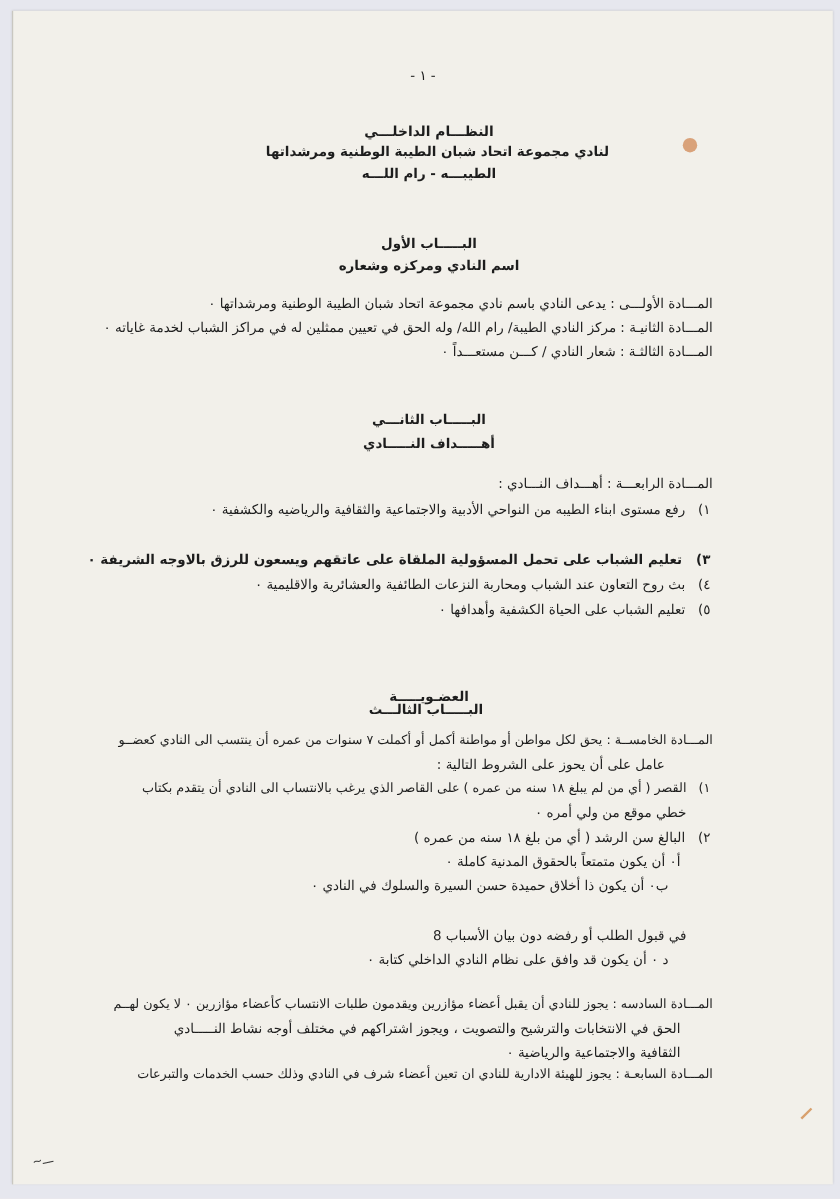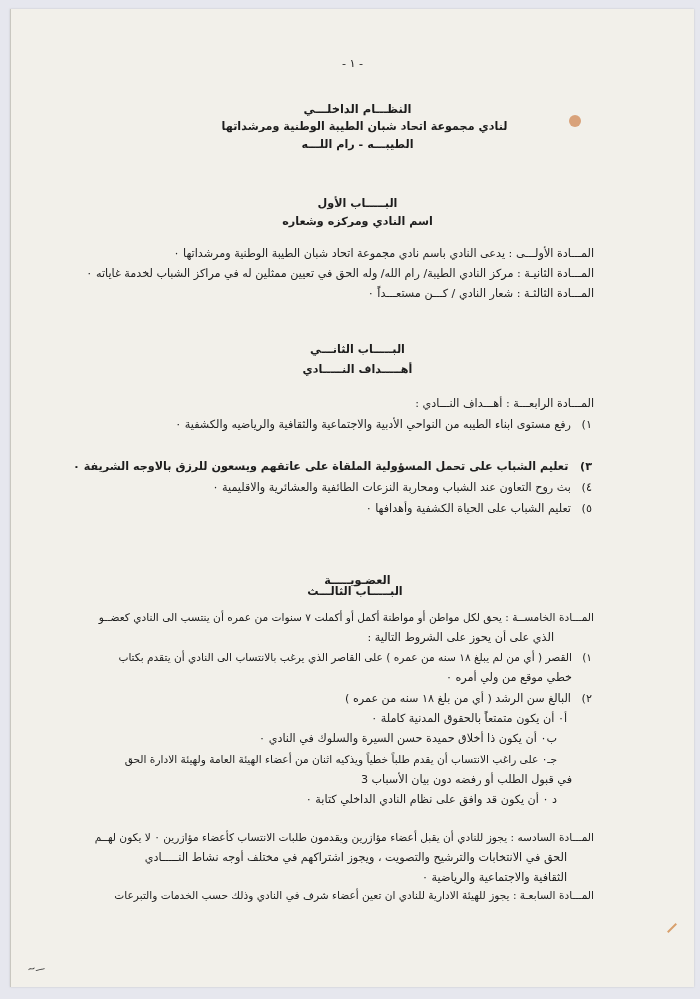--- a/index.html
+++ b/index.html
@@ -78,36 +78,35 @@
     </div>
     <div class="abs" style="top:493px; right:102px;">
       <span>٥)</span>&nbsp;&nbsp;
       <span>تعليم الشباب على الحياة الكشفية وأهدافها ٠</span>
     </div>
 
     <div class="abs center bold" style="top:545px; padding-left:5px;margin-top:31px;">البـــــاب الثالـــث</div>
     <div class="abs center bold" style="top:565px; padding-left:10px;">العضـويـــــة</div>
 
     <div class="abs line" style="top:602px; right:100px; font-size:10.6px;">المـــادة الخامســة :  يحق لكل مواطن أو مواطنة أكمل أو أكملت ٧ سنوات من عمره أن ينتسب الى النادي كعضــو</div>
-    <div class="abs line" style="top:622px; right:140px;">الذي على أن يحوز على الشروط التالية :</div>
+    <div class="abs line" style="top:622px; right:140px;">عامل على أن يحوز على الشروط التالية :</div>
 
     <div class="abs" style="top:642px; right:102px; font-size:10.6px;">
       <span>١)</span>&nbsp;&nbsp;
       <span>القصر ( أي من لم يبلغ ١٨ سنه من عمره )  على القاصر الذي يرغب بالانتساب الى النادي أن يتقدم بكتاب</span>
     </div>
     <div class="abs line" style="top:662px; right:122px;">خطي موقع من ولي أمره ٠</div>
 
     <div class="abs" style="top:683px; right:102px;">
       <span>٢)</span>&nbsp;&nbsp;
       <span>البالغ سن الرشد ( أي من بلغ ١٨ سنه من عمره )</span>
     </div>
     <div class="abs line" style="top:703px; right:127px;">أ٠  أن يكون متمتعاً بالحقوق المدنية كاملة ٠</div>
     <div class="abs line" style="top:723px; right:137px;">ب٠  أن يكون ذا أخلاق حميدة حسن السيرة والسلوك في النادي ٠</div>
-    <div class="abs line" style="top:744px; right:137px; font-size:10.6px;">جـ٠  على راغب الانتساب أن يقدم طلباً خطياً ويذكيه اثنان من أعضاء الهيئة العامة ولهيئة الادارة الحق</div>
-    <div class="abs line" style="top:764px; right:122px;">في قبول الطلب أو رفضه دون بيان الأسباب 3</div>
+    <div class="abs line" style="top:764px; right:122px;">في قبول الطلب أو رفضه دون بيان الأسباب 8</div>
     <div class="abs line" style="top:784px; right:137px;">د ٠  أن يكون قد وافق على نظام النادي الداخلي كتابة ٠</div>
 
     <div class="abs line" style="top:822px; right:100px; font-size:10.6px;">المـــادة السادسه :  يجوز للنادي أن يقبل أعضاء مؤازرين ويقدمون طلبات الانتساب كأعضاء مؤازرين ٠ لا يكون لهــم</div>
     <div class="abs line" style="top:842px; right:127px;">الحق في الانتخابات والترشيح والتصويت ، ويجوز اشتراكهم في مختلف أوجه نشاط النـــــادي</div>
     <div class="abs line" style="top:862px; right:127px;">الثقافية والاجتماعية والرياضية ٠</div>
 
     <div class="abs line" style="top:880px; right:100px; font-size:10.6px;">المـــادة السابعـة :  يجوز للهيئة الادارية للنادي ان تعين أعضاء شرف في النادي وذلك حسب الخدمات والتبرعات</div>
 
     <div class="mark" style="left:655px; top:918px;"></div>
   </div>

